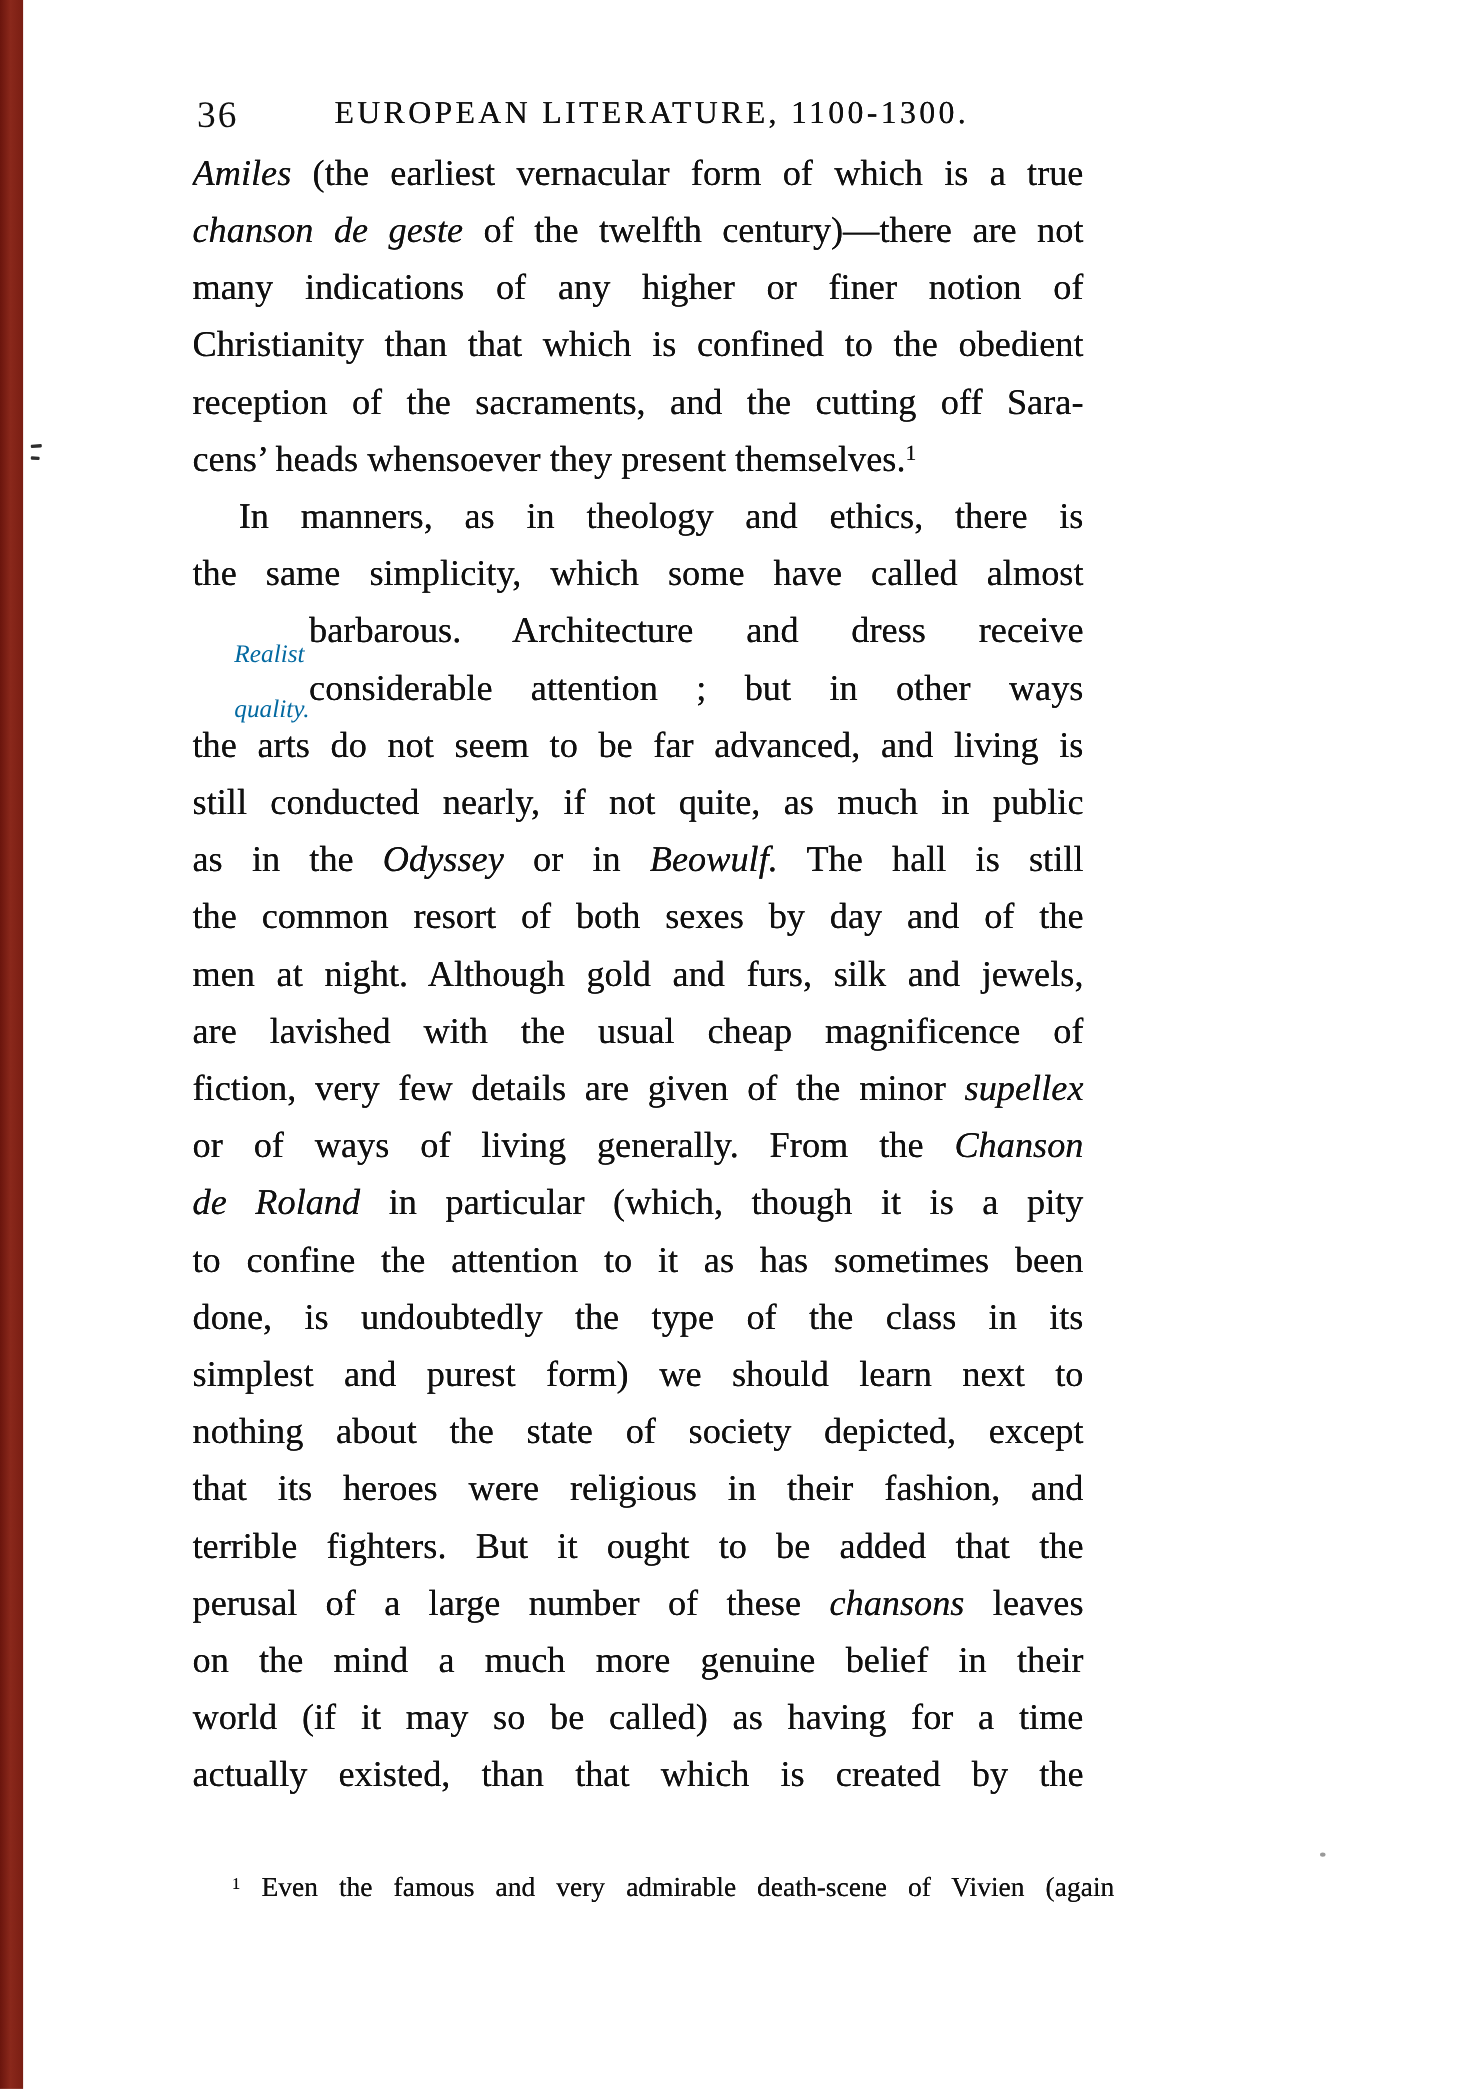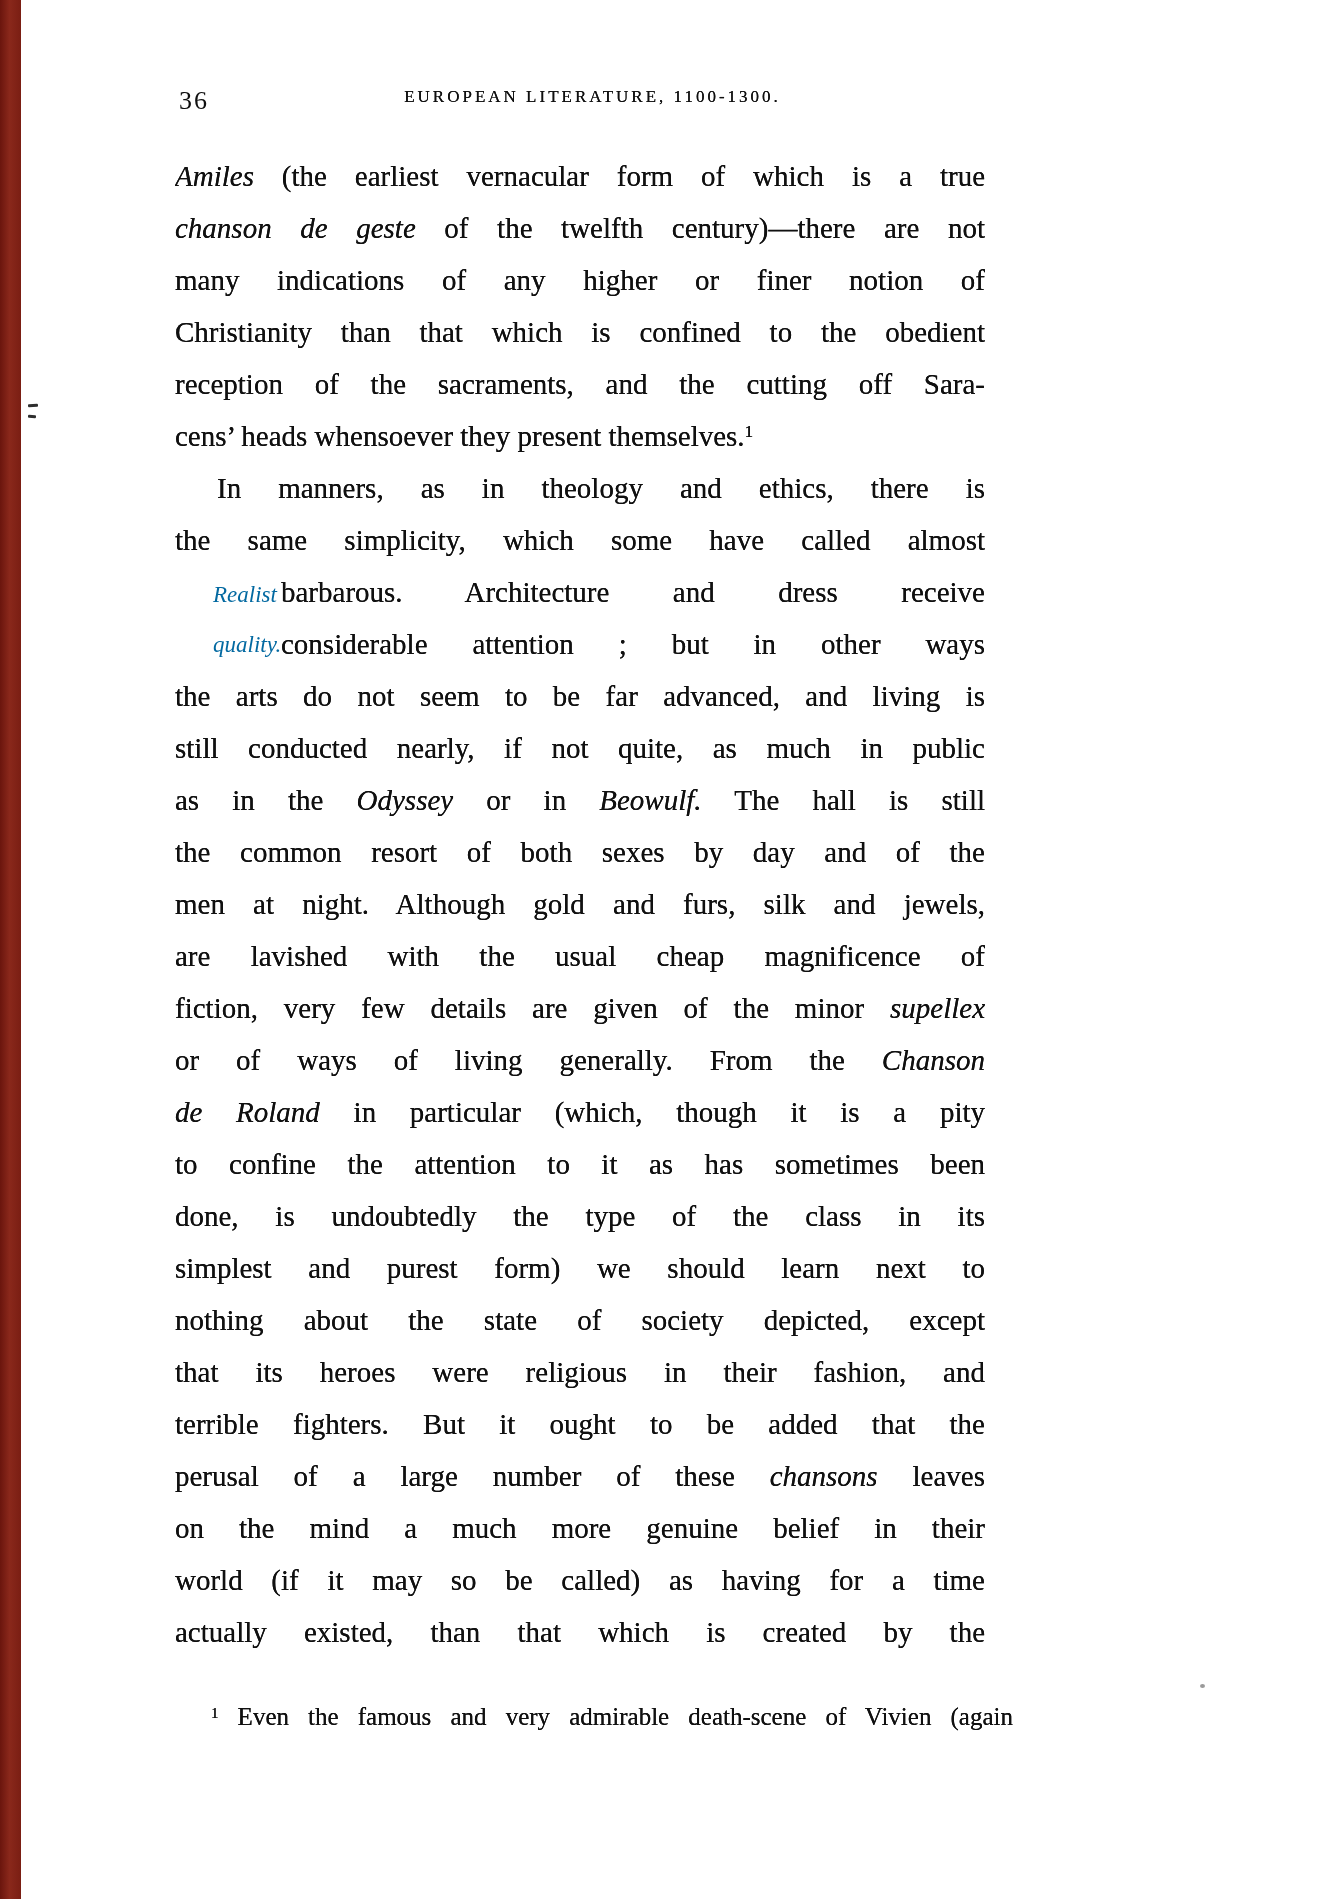--- a/index.html
+++ b/index.html
@@ -14,31 +14,31 @@
   }
   .scan-strip {
     position:absolute; left:0; top:0; width:21px; height:1899px;
     background:linear-gradient(90deg,#6a150d 0%,#8a281b 45%,#7a1e13 100%);
   }
   .pagehead {
     position:absolute; left:175px; top:84px; width:835px; height:40px;
   }
   .pagenum {
     position:absolute; left:4px; top:2px;
-    font-size:26px; letter-spacing:2px;
+    font-size:34px; letter-spacing:2px;
   }
   .runhead {
     text-align:center;
-    font-size:17px; letter-spacing:3px;
+    font-size:29px; letter-spacing:3px;
     padding-top:3px;
     text-shadow:0 0 0.4px currentColor;
   }
   .bodytext {
-    position:absolute; left:175px; top:150px; width:810px;
-    font-size:29px; line-height:52px;
+    position:absolute; left:175px; top:132px; width:810px;
+    font-size:33px; line-height:52px;
     text-shadow:0 0 0.4px currentColor;
   }
   .bl {
     height:52px; overflow:hidden;
     text-align:justify; text-align-last:justify;
     text-justify:inter-word;
   }
   .bl.njust { text-align:left; text-align-last:left; }
   .bl.ind { text-indent:42px; }
   .bl.note-ind { margin-left:106px; }

